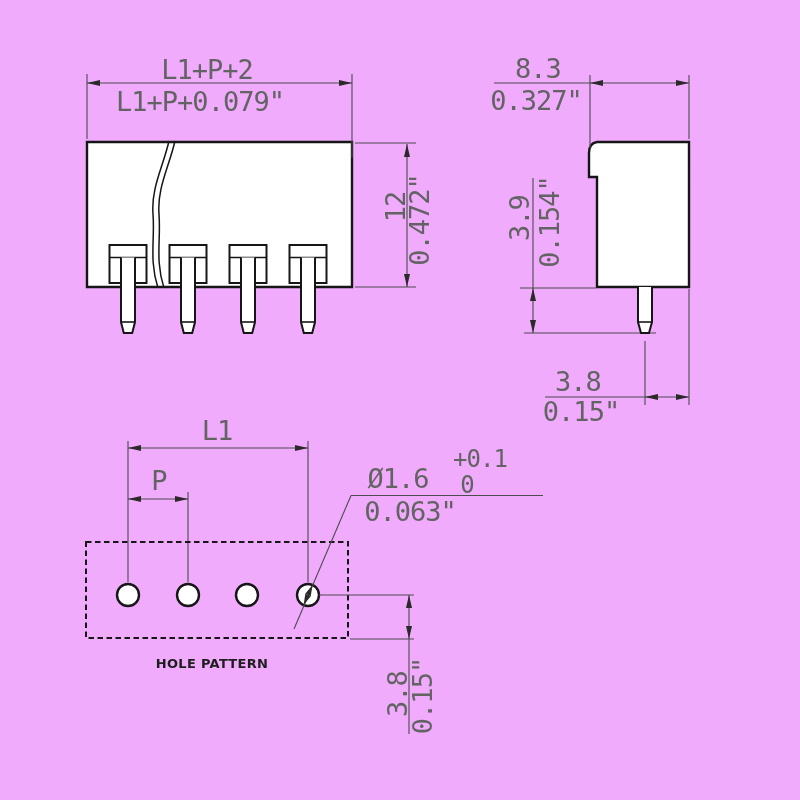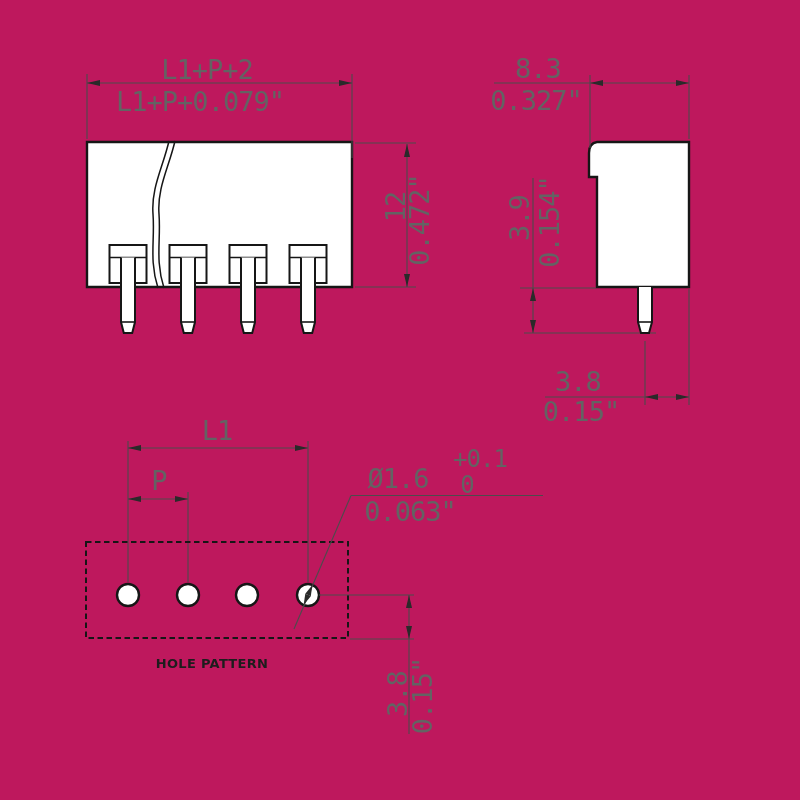--- a/index.html
+++ b/index.html
@@ -1,16 +1,16 @@
 <!DOCTYPE html>
 <html><head>
 <meta charset="utf-8">
 <style>
   html,body{margin:0;padding:0;background:#ffffff;}
-  .canvas{position:relative;width:800px;height:800px;background:#be185d;overflow:hidden;}
+  .canvas{position:relative;width:800px;height:800px;background:#f0abfc;overflow:hidden;}
   svg{display:block;}
   .outline{fill:#ffffff;stroke:#161616;stroke-width:2.4;}
   .outline-md{fill:#ffffff;stroke:#161616;stroke-width:2;}
   .edge{stroke:#161616;stroke-width:1.6;fill:none;}
   .thin{stroke:#4c4c4c;stroke-width:1.1;fill:none;}
   .arrow{fill:#2a2a2a;stroke:none;}
   .brk{stroke:#161616;stroke-width:1.5;fill:none;}
   .dashed{fill:none;stroke:#161616;stroke-width:2;stroke-dasharray:5.5 3.5;}
   text{font-family:"DejaVu Sans Mono", monospace;fill:#636363;letter-spacing:-1px;}
   .t27{font-size:27px;}

